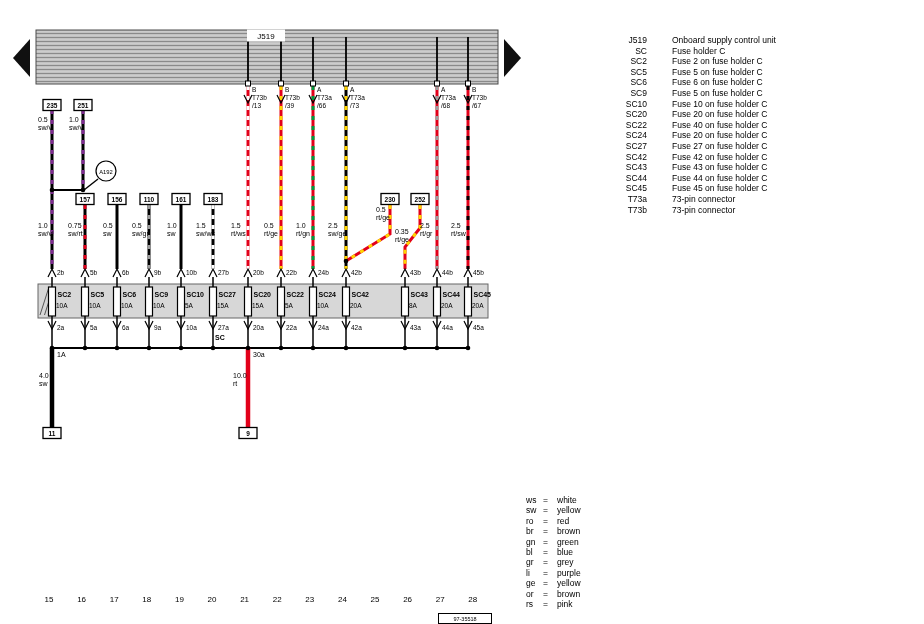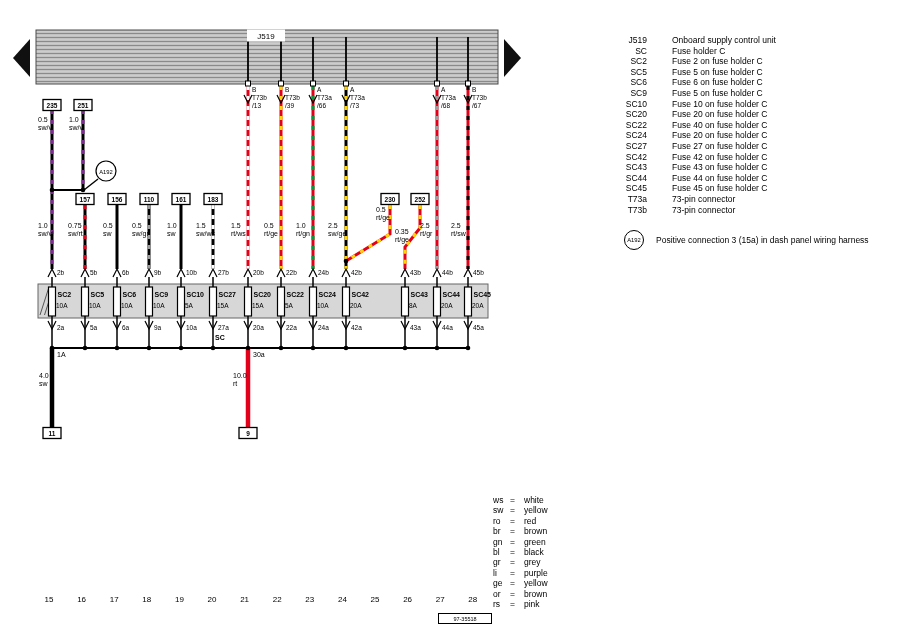--- a/index.html
+++ b/index.html
@@ -8,21 +8,21 @@
   #dsvg{position:absolute;left:0;top:0}
   .abs{position:absolute}
   #title{left:617px;top:3px;width:300px;font-size:11px;color:#9b1b1b}
   #legend{left:617px;top:35px;font-size:8.5px;line-height:10.6px}
   .lrow{display:flex}
   .lcode{width:30px;text-align:right;flex:none}
   .ldesc{margin-left:25px;white-space:nowrap}
   #a192row{left:624px;top:230px;display:flex;align-items:center;font-size:8.5px}
   .circ{width:20px;height:20px;border:1.2px solid #000;border-radius:50%;font-size:5.8px;display:flex;align-items:center;justify-content:center;flex:none;background:#fff}
   .circdesc{margin-left:12px;white-space:nowrap}
-  #colorkey{left:493px;top:495px;font-size:8.5px;line-height:10.4px}
+  #colorkey{left:526px;top:495px;font-size:8.5px;line-height:10.4px}
   .ckrow{display:flex}
   .ckabbr{width:17px}
   .ckeq{width:14px}
   #stamp{left:438px;top:613px;width:54px;height:11px;border:1px solid #000;font-size:5.5px;display:flex;align-items:center;justify-content:center;overflow:hidden;background:#fff}
 </style>
 </head>
 <body>
 
 <div id="page">
 
@@ -407,90 +407,86 @@
         <span class="ldesc">73-pin connector</span>
       </div>
 
       <div class="lrow">
         <span class="lcode">T73b</span>
         <span class="ldesc">73-pin connector</span>
       </div>
 
   </div>
 
-  <div id="a192row" class="abs">
-    <span class="circ">A192</span>
-    <span class="circdesc">Positive connection 3 (15a) in dash panel wiring harness</span>
+
+  <div id="colorkey" class="abs">
+
+      <div class="ckrow">
+        <span class="ckabbr">ws</span>
+        <span class="ckeq">=</span>
+        <span class="ckname">white</span>
+      </div>
+
+      <div class="ckrow">
+        <span class="ckabbr">sw</span>
+        <span class="ckeq">=</span>
+        <span class="ckname">yellow</span>
+      </div>
+
+      <div class="ckrow">
+        <span class="ckabbr">ro</span>
+        <span class="ckeq">=</span>
+        <span class="ckname">red</span>
+      </div>
+
+      <div class="ckrow">
+        <span class="ckabbr">br</span>
+        <span class="ckeq">=</span>
+        <span class="ckname">brown</span>
+      </div>
+
+      <div class="ckrow">
+        <span class="ckabbr">gn</span>
+        <span class="ckeq">=</span>
+        <span class="ckname">green</span>
+      </div>
+
+      <div class="ckrow">
+        <span class="ckabbr">bl</span>
+        <span class="ckeq">=</span>
+        <span class="ckname">blue</span>
+      </div>
+
+      <div class="ckrow">
+        <span class="ckabbr">gr</span>
+        <span class="ckeq">=</span>
+        <span class="ckname">grey</span>
+      </div>
+
+      <div class="ckrow">
+        <span class="ckabbr">li</span>
+        <span class="ckeq">=</span>
+        <span class="ckname">purple</span>
+      </div>
+
+      <div class="ckrow">
+        <span class="ckabbr">ge</span>
+        <span class="ckeq">=</span>
+        <span class="ckname">yellow</span>
+      </div>
+
+      <div class="ckrow">
+        <span class="ckabbr">or</span>
+        <span class="ckeq">=</span>
+        <span class="ckname">brown</span>
+      </div>
+
+      <div class="ckrow">
+        <span class="ckabbr">rs</span>
+        <span class="ckeq">=</span>
+        <span class="ckname">pink</span>
+      </div>
+
   </div>
 
-  <div id="colorkey" class="abs">
-
-      <div class="ckrow">
-        <span class="ckabbr">ws</span>
-        <span class="ckeq">=</span>
-        <span class="ckname">white</span>
-      </div>
-
-      <div class="ckrow">
-        <span class="ckabbr">sw</span>
-        <span class="ckeq">=</span>
-        <span class="ckname">yellow</span>
-      </div>
-
-      <div class="ckrow">
-        <span class="ckabbr">ro</span>
-        <span class="ckeq">=</span>
-        <span class="ckname">red</span>
-      </div>
-
-      <div class="ckrow">
-        <span class="ckabbr">br</span>
-        <span class="ckeq">=</span>
-        <span class="ckname">brown</span>
-      </div>
-
-      <div class="ckrow">
-        <span class="ckabbr">gn</span>
-        <span class="ckeq">=</span>
-        <span class="ckname">green</span>
-      </div>
-
-      <div class="ckrow">
-        <span class="ckabbr">bl</span>
-        <span class="ckeq">=</span>
-        <span class="ckname">black</span>
-      </div>
-
-      <div class="ckrow">
-        <span class="ckabbr">gr</span>
-        <span class="ckeq">=</span>
-        <span class="ckname">grey</span>
-      </div>
-
-      <div class="ckrow">
-        <span class="ckabbr">li</span>
-        <span class="ckeq">=</span>
-        <span class="ckname">purple</span>
-      </div>
-
-      <div class="ckrow">
-        <span class="ckabbr">ge</span>
-        <span class="ckeq">=</span>
-        <span class="ckname">yellow</span>
-      </div>
-
-      <div class="ckrow">
-        <span class="ckabbr">or</span>
-        <span class="ckeq">=</span>
-        <span class="ckname">brown</span>
-      </div>
-
-      <div class="ckrow">
-        <span class="ckabbr">rs</span>
-        <span class="ckeq">=</span>
-        <span class="ckname">pink</span>
-      </div>
-
-  </div>
-
   <div id="stamp" class="abs">97-35518</div>
 
 </div>
 
 </body></html>

